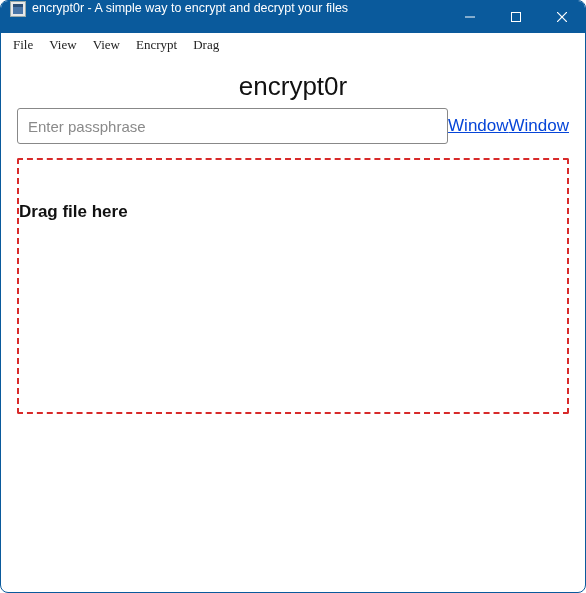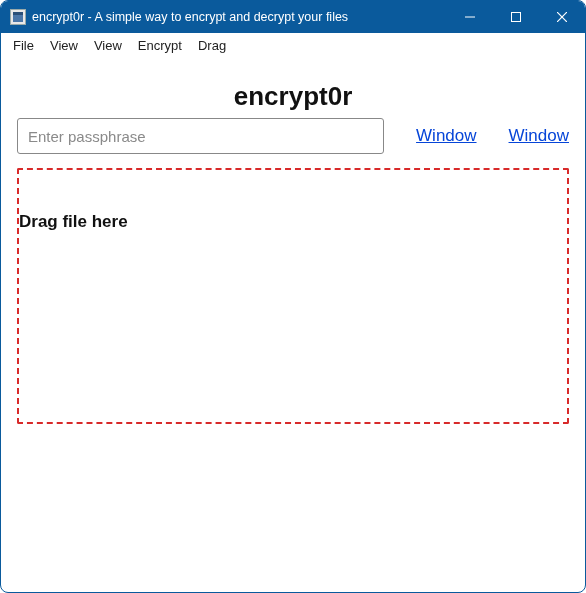--- a/index.html
+++ b/index.html
@@ -16,21 +16,20 @@
     border-radius: 8px;
     display: flex; flex-direction: column;
     overflow: hidden;
     box-shadow: 0 0 0 0 rgba(0,0,0,0);
   }
   .titlebar {
     height: 32px;
     background: #0a5a9c;
     color: #fff;
     display: flex;
-    align-items: center;
     font-size: 12.5px;
     user-select: none;
   }
   .titlebar .app-icon {
     width: 16px; height: 16px;
     margin: 0 6px 0 9px;
     display: inline-flex;
   }
   .titlebar .title-text {
     flex: 0 0 auto;
@@ -50,43 +49,44 @@
     display: flex;
     align-items: center;
     padding: 0 4px;
     font-size: 13px;
     color: #222;
     border-bottom: 0;
   }
   .menu-item {
     padding: 2px 8px;
     cursor: default;
+    font-family: Liberation Serif, serif;
   }
   .content {
     flex: 1 1 auto;
     padding: 8px 16px 16px 16px;
     display: flex; flex-direction: column;
   }
   h1.app-title {
     text-align: center;
     font-size: 26px;
-    font-weight: 700;
-    margin: 16px 0 6px 0;
+    font-weight: 400;
+    margin: 6px 0 6px 0;
     color: #111;
   }
   .subtitle {
     text-align: center;
     font-size: 16px;
     color: #222;
     margin-bottom: 40px;
   }
   .row {
     display: flex;
     align-items: center;
-    gap: 32px;
+    gap: 0;
     margin-bottom: 14px;
   }
   .passphrase {
     flex: 1 1 auto;
     height: 36px;
     font-size: 15px;
     padding: 6px 10px;
     border: 1px solid #888;
     border-radius: 3px;
     color: #222;

